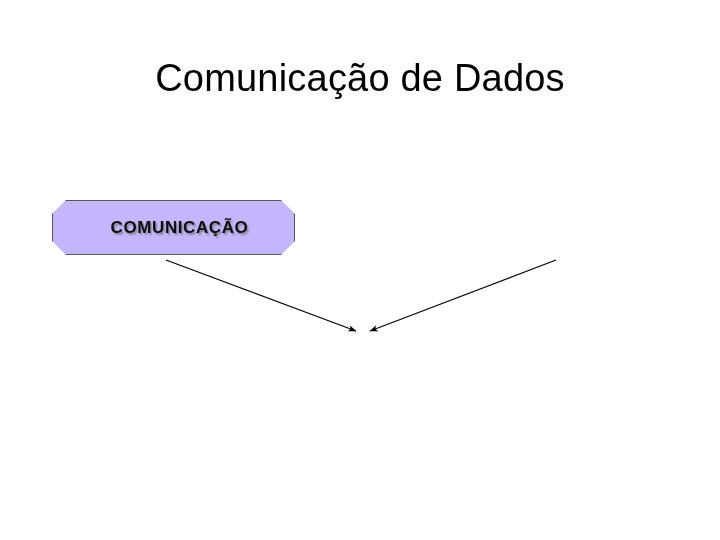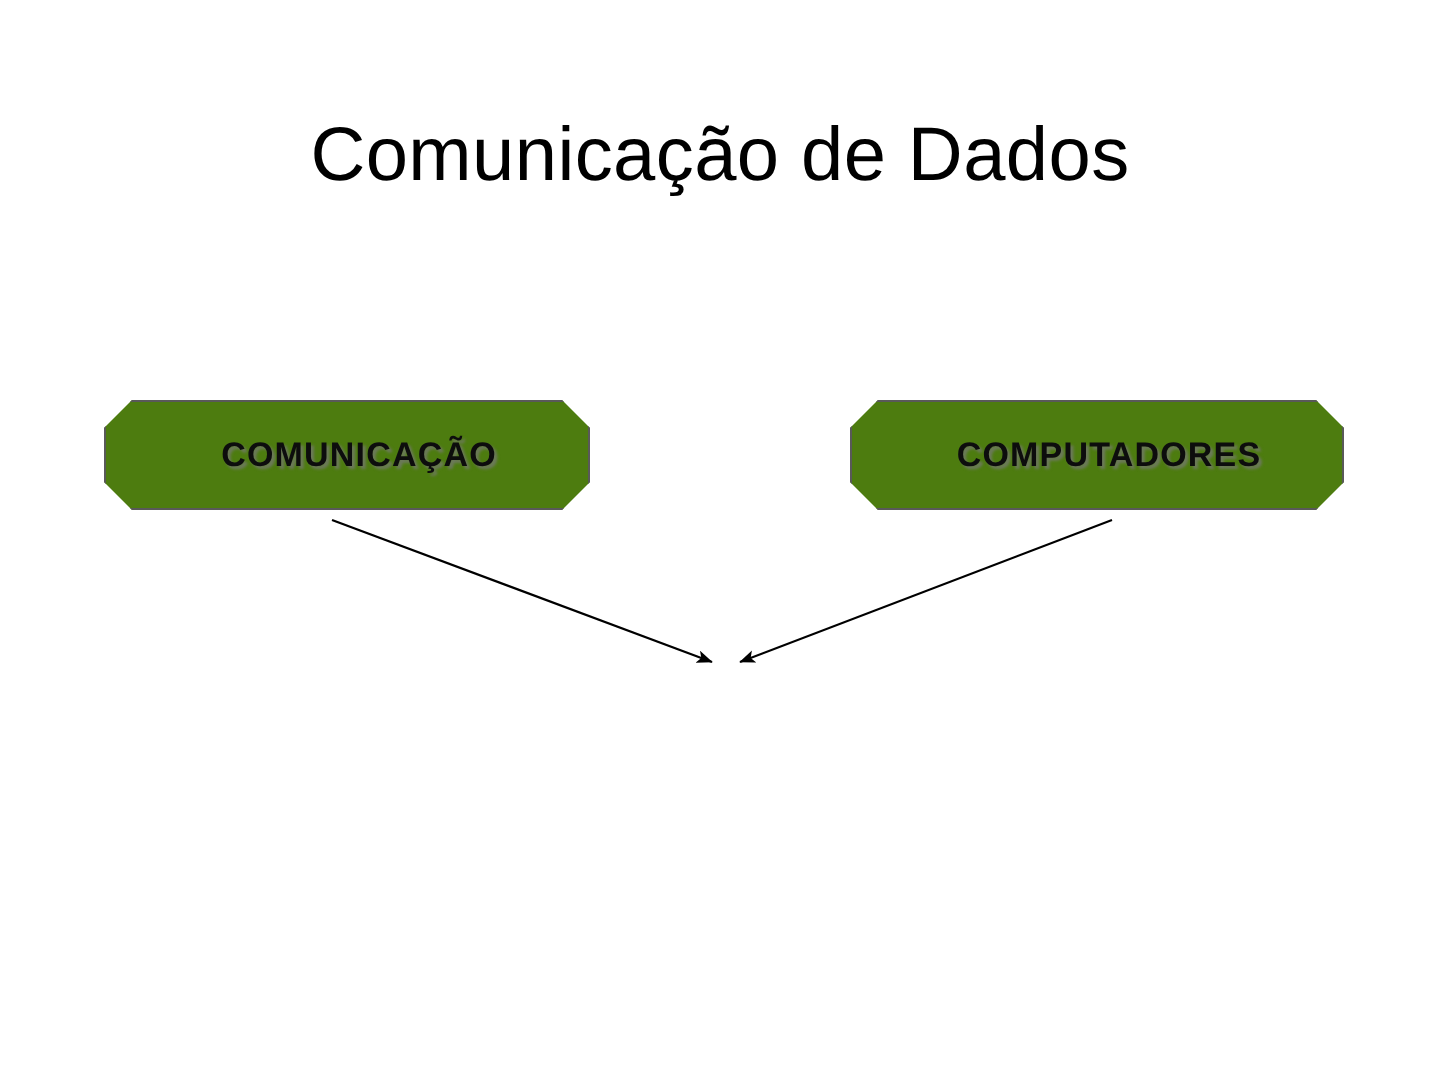--- a/index.html
+++ b/index.html
@@ -51,21 +51,21 @@
     top: 0;
     width: 720px;
     height: 540px;
     pointer-events: none;
   }
 
   
   .node {
     position: absolute;
     box-sizing: border-box;
-    background: #4d7c0f;
+    background: #c4b5fd;
     border: 1px solid #595959;
     display: flex;
     align-items: center;
     justify-content: center;
     -webkit-clip-path: polygon(
         14px 0, calc(100% - 14px) 0,
         100% 14px, 100% calc(100% - 14px),
         calc(100% - 14px) 100%, 14px 100%,
         0 calc(100% - 14px), 0 14px);
     clip-path: polygon(
@@ -123,19 +123,16 @@
         </marker>
       </defs>
       <line x1="166" y1="248" x2="356" y2="319" stroke="#000000" stroke-width="1.1" marker-end="url(#ah)"></line>
       <line x1="556" y1="248" x2="370" y2="319" stroke="#000000" stroke-width="1.1" marker-end="url(#ah)"></line>
     </svg>
 
     <div class="node" id="node-comunicacao">
       <span class="node-label">COMUNICAÇÃO</span>
     </div>
 
-    <div class="node" id="node-computadores">
-      <span class="node-label">COMPUTADORES</span>
-    </div>
 
 
   </div>
 </div>
 
 </body></html>

